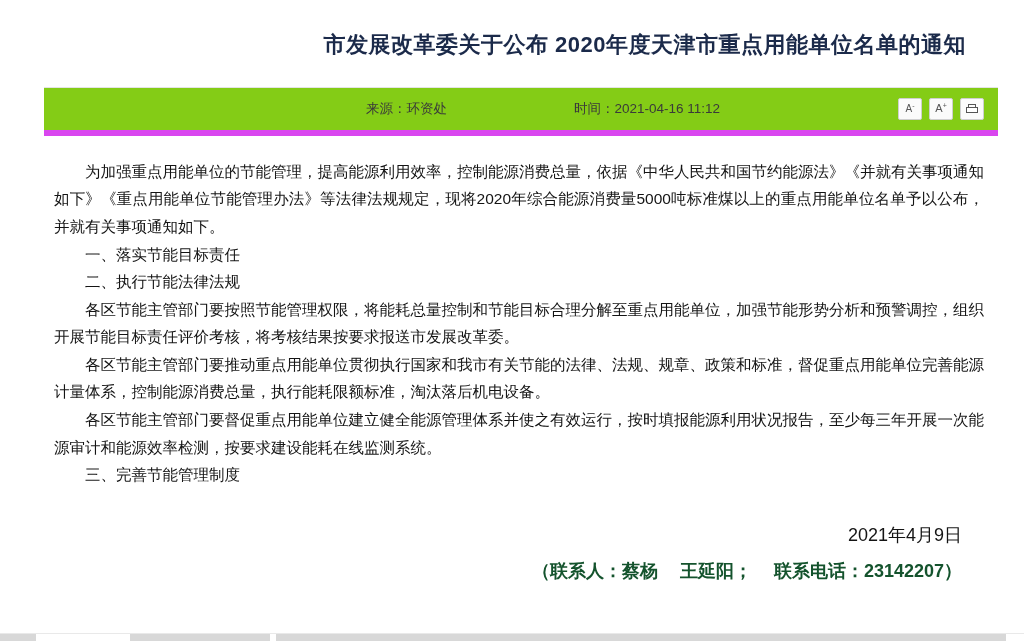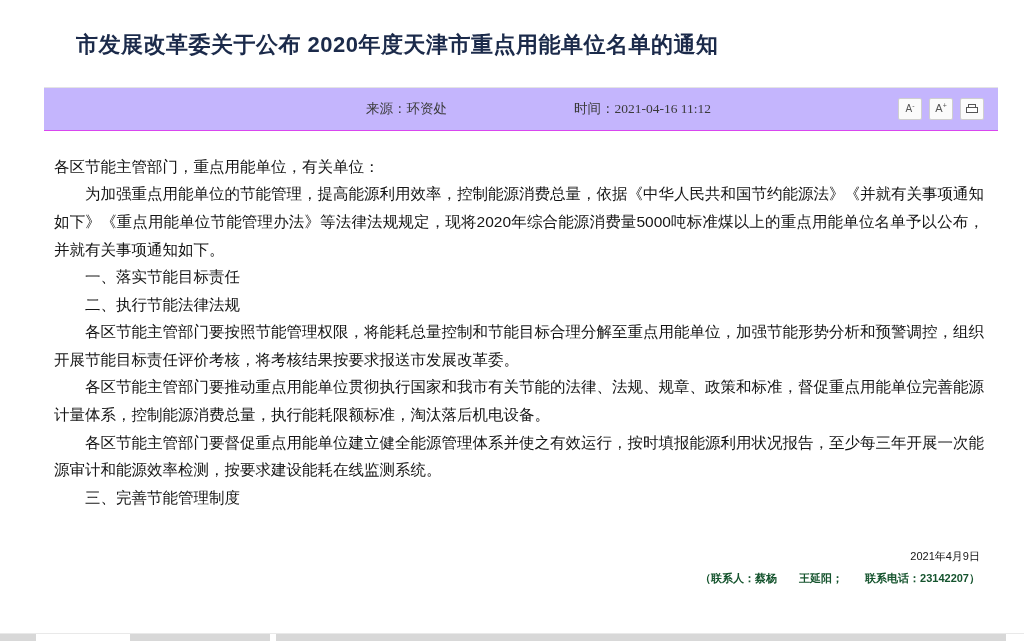--- a/index.html
+++ b/index.html
@@ -41,52 +41,51 @@
   .content {
     position: absolute;
     left: 36px;
     top: 0;
     width: 970px;
     height: 641px;
   }
 
   
   .doc-title {
-    text-align: left;
+    text-align: right;
     font-size: 22px;
     font-weight: bold;
     color: #1b2a4a;
     letter-spacing: 0.5px;
     padding: 30px 40px 26px 40px;
     line-height: 1.4;
   }
 
   
   .meta-bar {
     margin: 0 8px;
     height: 42px;
-    background: #c4b5fd;
+    background: #84cc16;
     border-top: 1px solid #e4e4e4;
-    border-bottom: 1px solid #d946ef;
+    border-bottom: 6px solid #d946ef;
     display: flex;
     align-items: center;
     position: relative;
     font-size: 13.5px;
     color: #3a3a3a;
   }
   .meta-source {
     position: absolute;
     left: 322px;
     white-space: nowrap;
   }
   .meta-time {
     position: absolute;
     left: 530px;
     white-space: nowrap;
-    font-family: Liberation Serif, serif;
   }
   .meta-tools {
     position: absolute;
     right: 14px;
     display: flex;
     gap: 7px;
     align-items: center;
   }
   .tool-btn {
     width: 22px;
@@ -143,24 +142,24 @@
     text-align: justify;
   }
   .body-text p {
     margin: 0;
   }
   .indent2 { text-indent: 2em; }
 
   
   .sign-block {
     position: absolute;
-    right: 26px;
+    right: 44px;
     bottom: 52px;
     text-align: right;
-    font-size: 11px;
+    font-size: 18px;
     line-height: 2.0;
     color: #141414;
   }
   .contact-line {
     font-weight: bold;
     color: #14532d;
   }
   .contact-line .gap { display: inline-block; width: 22px; }
 
   
@@ -207,21 +206,20 @@
           <span>A</span>
             <sup>+</sup>
         </div>
         <div class="tool-btn">
           <span class="printer"></span>
         </div>
       </div>
     </div>
 
     <div class="body-text">
-      <p>各区节能主管部门，重点用能单位，有关单位：</p>
       <p class="indent2">为加强重点用能单位的节能管理，提高能源利用效率，控制能源消费总量，依据《中华人民共和国节约能源法》《并就有关事项通知如下》《重点用能单位节能管理办法》等法律法规规定，现将2020年综合能源消费量5000吨标准煤以上的重点用能单位名单予以公布，并就有关事项通知如下。</p>
       <p class="indent2">一、落实节能目标责任</p>
       <p class="indent2">二、执行节能法律法规</p>
       <p class="indent2">各区节能主管部门要按照节能管理权限，将能耗总量控制和节能目标合理分解至重点用能单位，加强节能形势分析和预警调控，组织开展节能目标责任评价考核，将考核结果按要求报送市发展改革委。</p>
       <p class="indent2">各区节能主管部门要推动重点用能单位贯彻执行国家和我市有关节能的法律、法规、规章、政策和标准，督促重点用能单位完善能源计量体系，控制能源消费总量，执行能耗限额标准，淘汰落后机电设备。</p>
       <p class="indent2">各区节能主管部门要督促重点用能单位建立健全能源管理体系并使之有效运行，按时填报能源利用状况报告，至少每三年开展一次能源审计和能源效率检测，按要求建设能耗在线监测系统。</p>
       <p class="indent2">三、完善节能管理制度</p>
     </div>
 
     <div class="sign-block">

